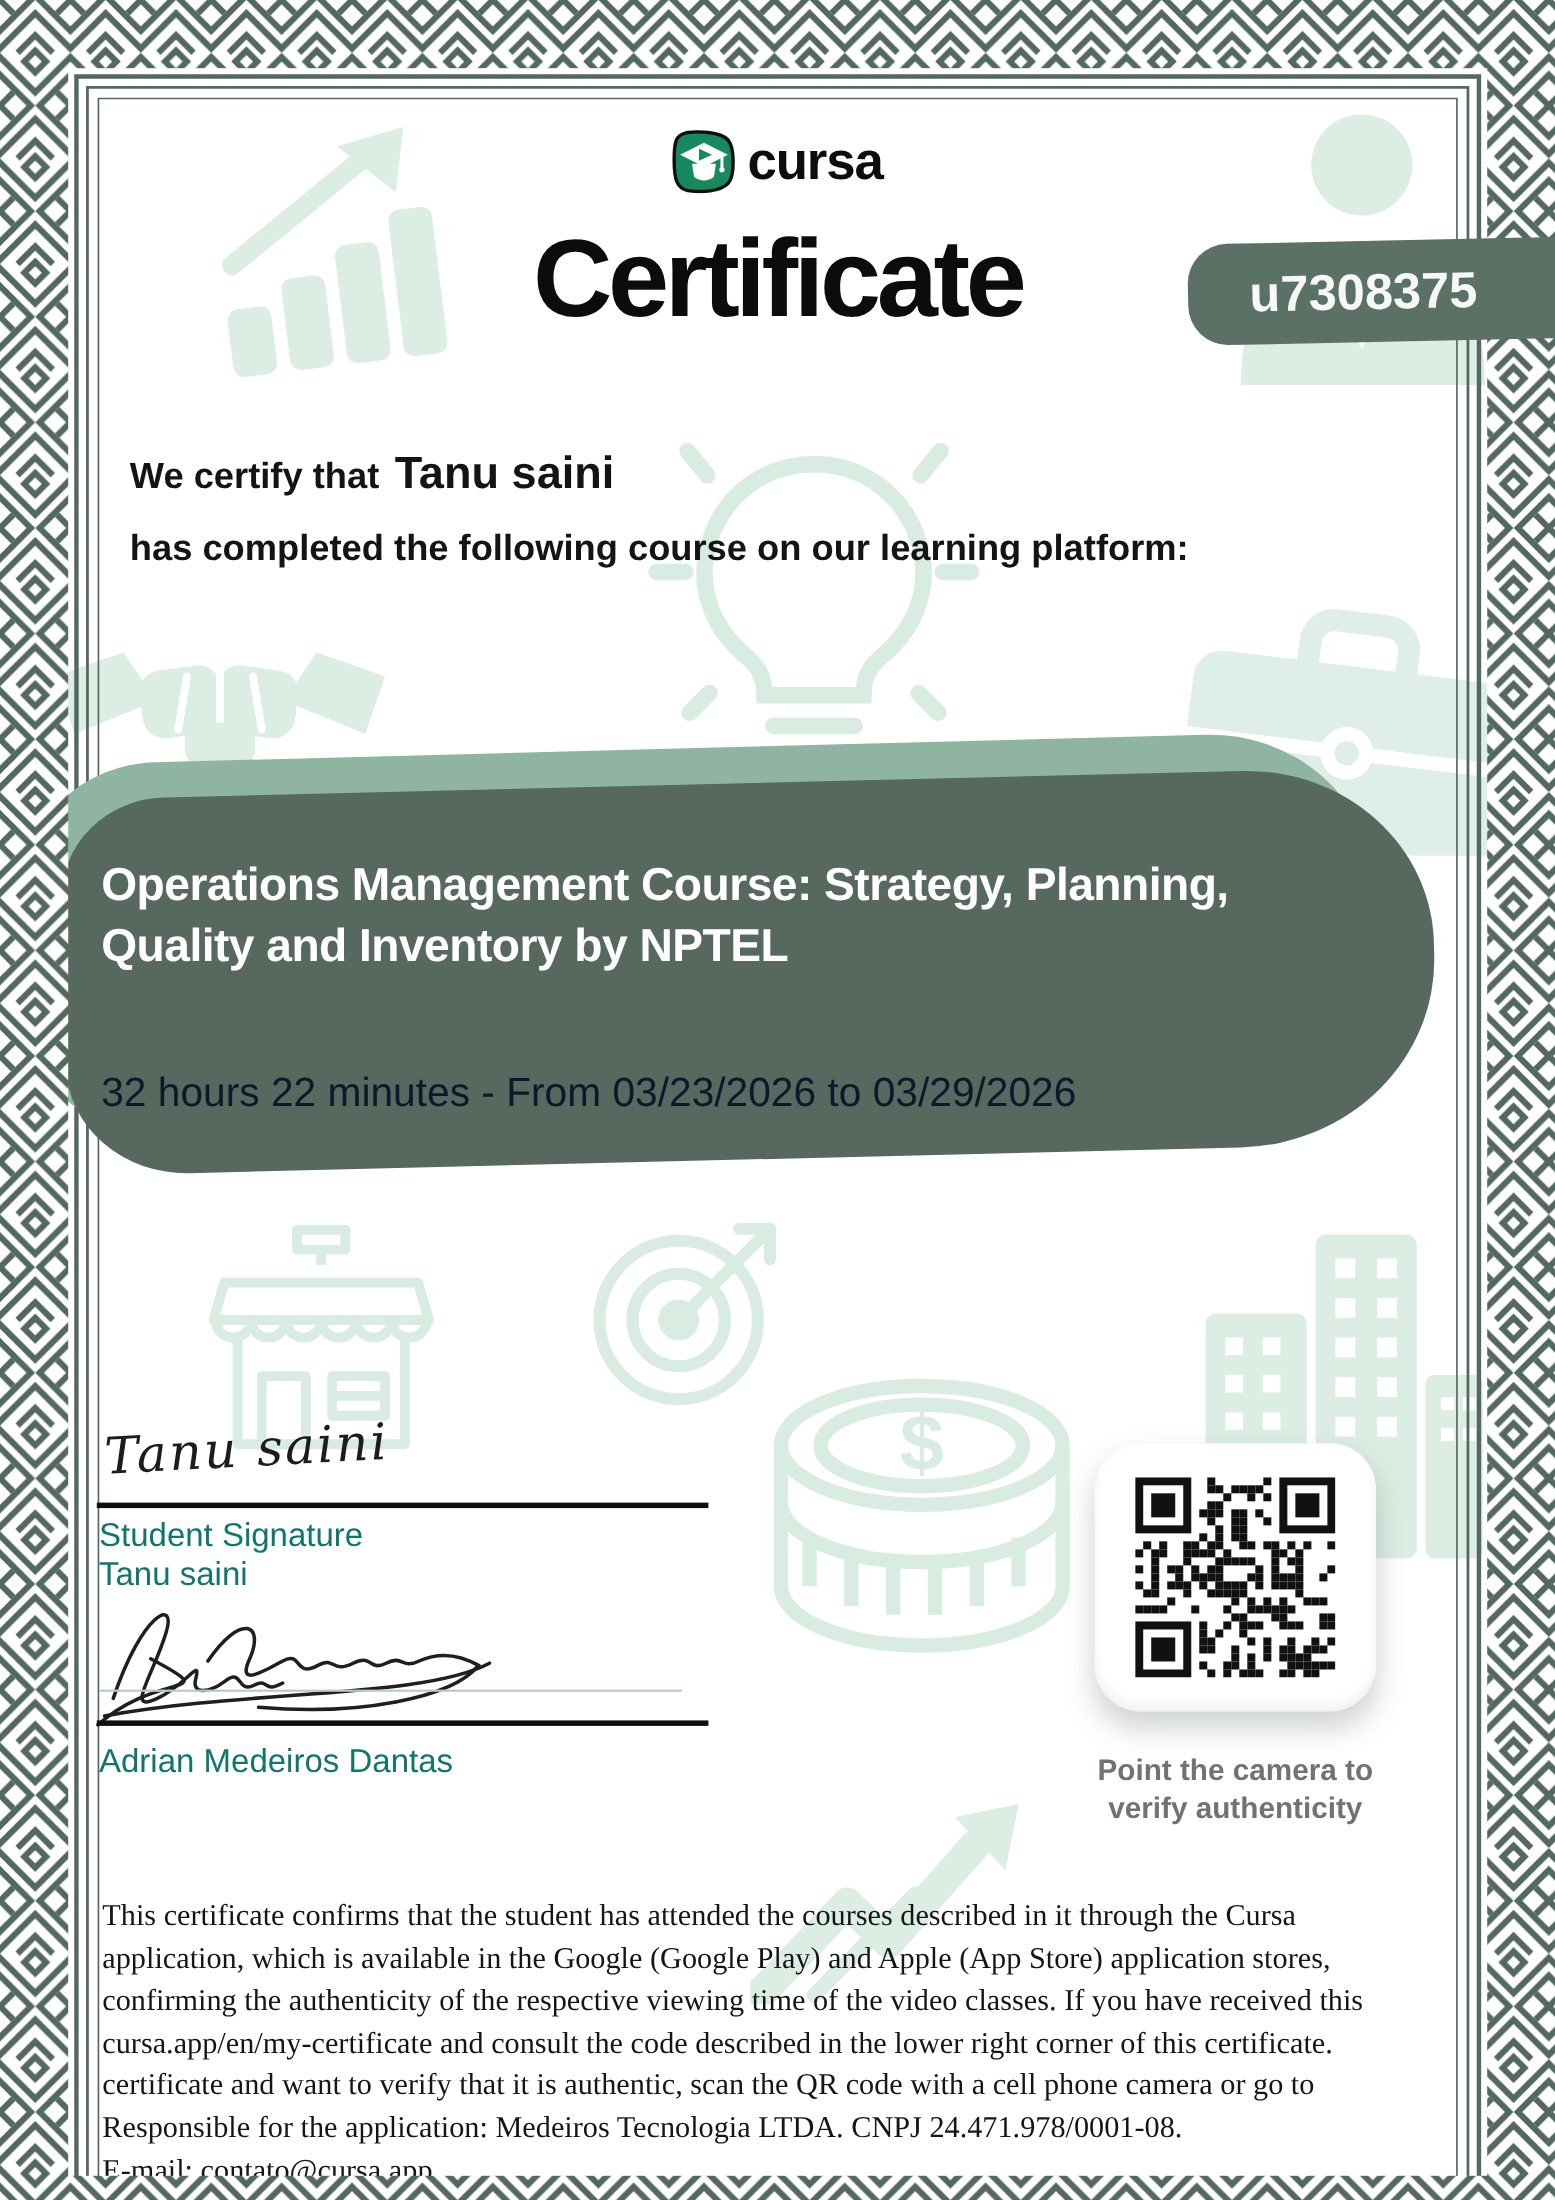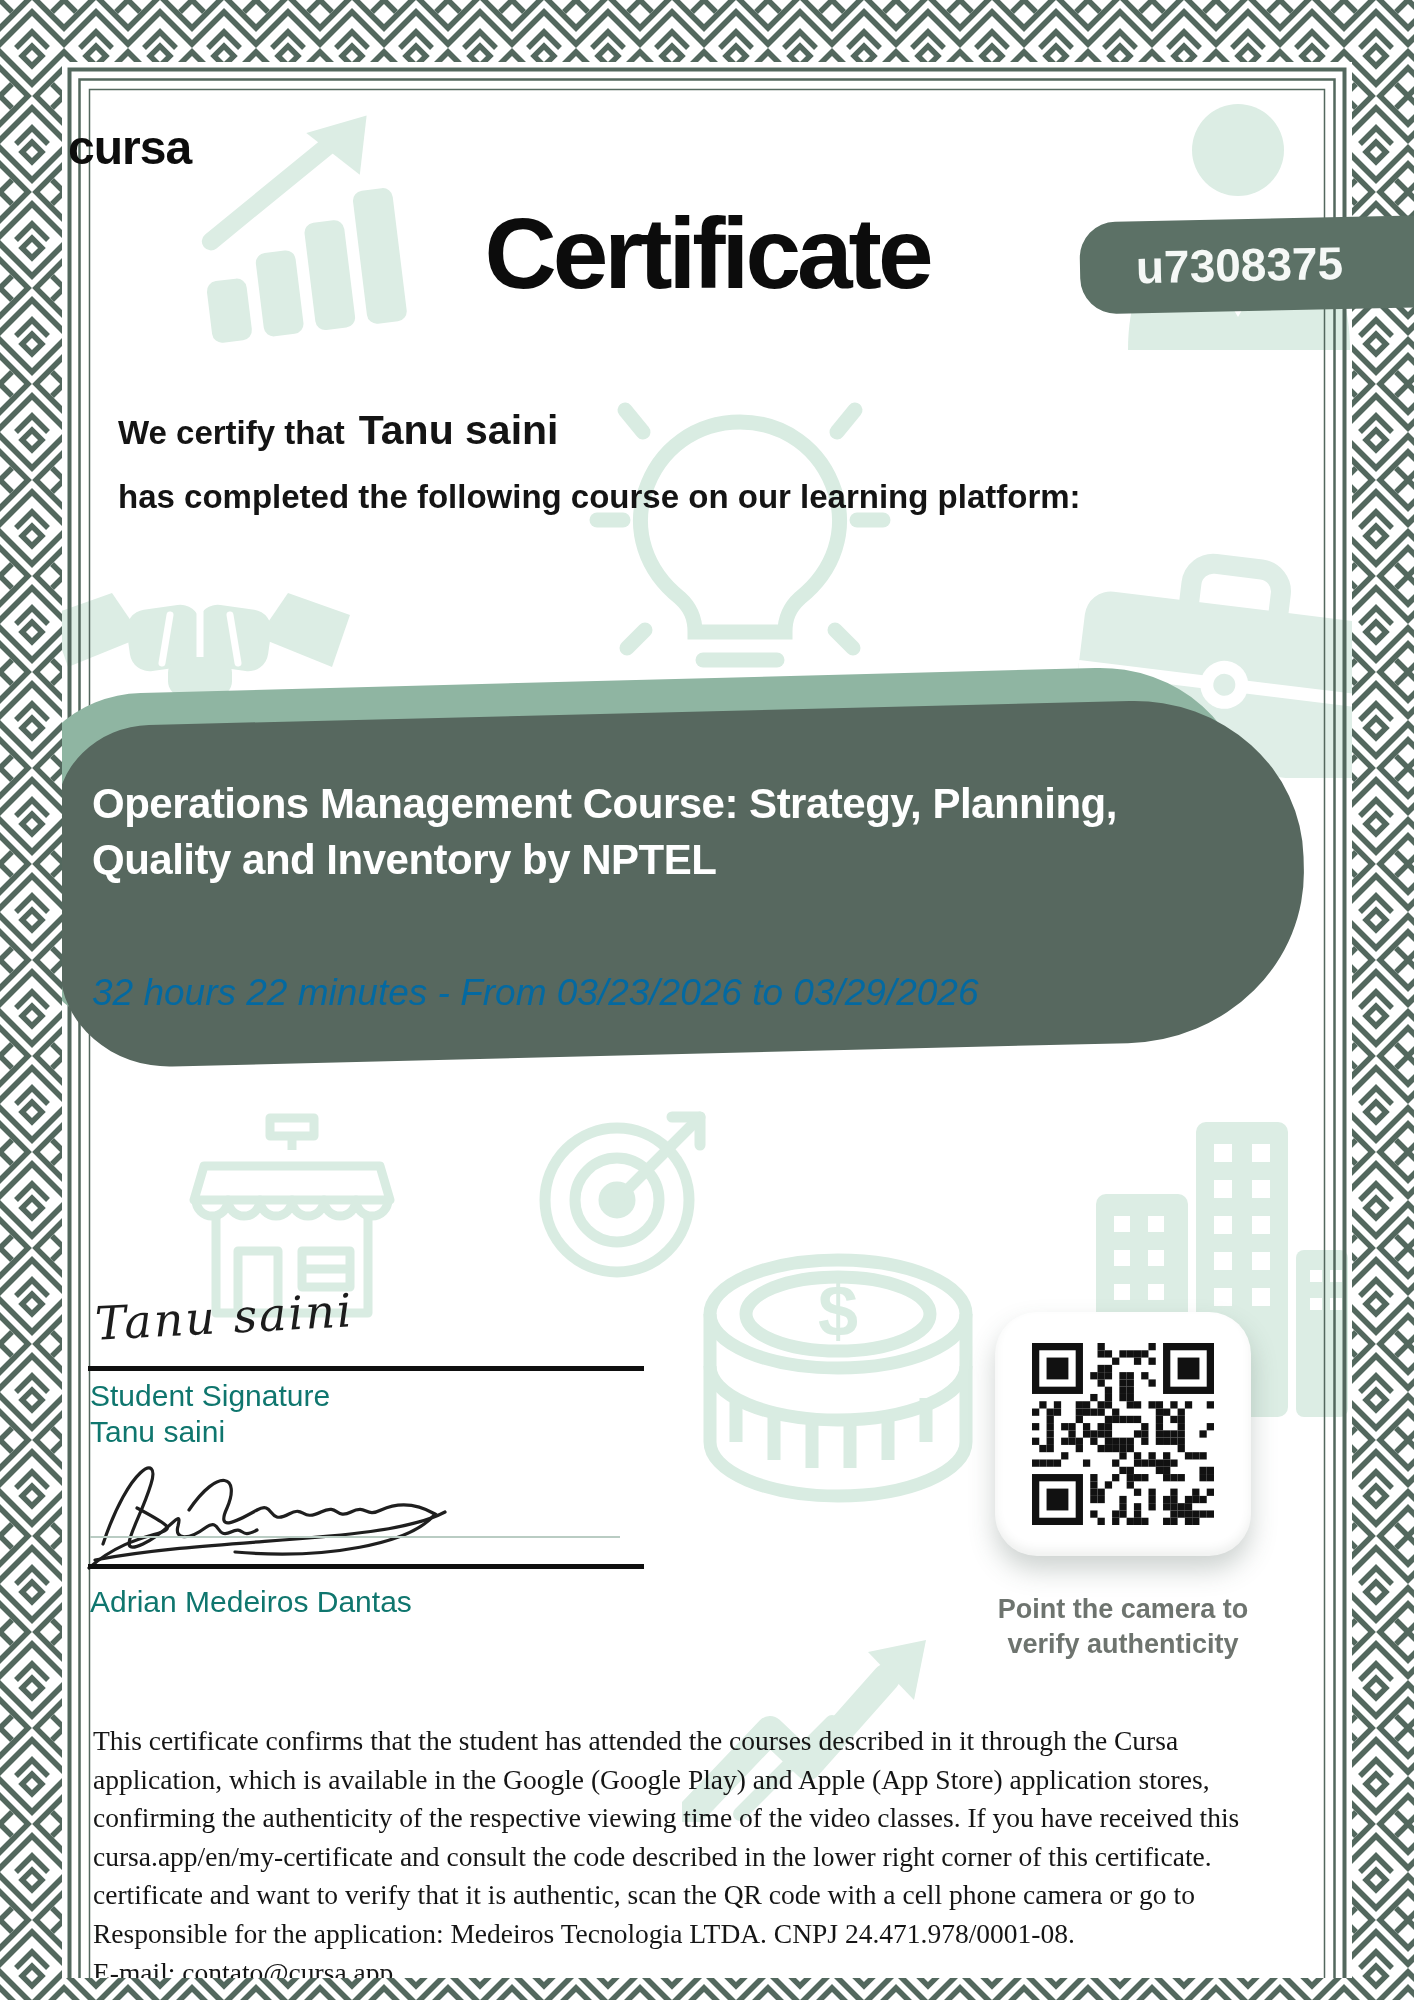--- a/index.html
+++ b/index.html
@@ -10,21 +10,21 @@
   .abs{position:absolute;}
   
   .z-wm{z-index:1;} .z-lines{z-index:2;} .z-blob{z-index:3;}
   .z-content{z-index:4;} .z-pattern{z-index:6;} .z-badge{z-index:7;}
 
   
   .wm-fill{fill:#dcede4;}
   .wm-stroke{stroke:#d9ece2;fill:none;}
 
   
-  .logo-row{left:0;top:118px;width:1414px;text-align:left;}
+  .logo-row{left:0;top:118px;width:1414px;text-align:center;}
   .logo-inner{display:inline-flex;align-items:center;gap:10px;}
   .brand{font-size:48px;font-weight:700;letter-spacing:-1px;color:#0d0d0d;}
   .cert-title{
     left:0;top:196px;width:1414px;text-align:center;
     font-size:100px;font-weight:900;letter-spacing:-4px;color:#0c0c0c;
   }
   .code-badge{
     left:1080px;top:221px;width:345px;height:92px;background:#5c7166;
     border-radius:36px 0 0 36px;transform:rotate(-1.2deg);transform-origin:20% 50%;
     display:flex;align-items:center;justify-content:center;
@@ -43,21 +43,21 @@
     border-radius:120px 150px 160px 120px/110px 140px 150px 110px;
     transform:rotate(-1.5deg);
   }
   .blob-dark{
     left:58px;top:712px;width:1246px;height:342px;background:#57685f;
     border-radius:95px 170px 180px 110px/90px 160px 170px 100px;
     transform:rotate(-1.4deg);
   }
   .course-line{left:92px;color:#ffffff;font-size:42px;font-weight:700;letter-spacing:-0.5px;white-space:nowrap;}
   .course-l1{top:780px;} .course-l2{top:836px;}
-  .duration{left:92px;top:972px;color:#0369a1;font-size:37px;font-weight:400;white-space:nowrap;font-style:italic;}
+  .duration{left:92px;top:972px;color:#0f172a;font-size:37px;font-weight:400;white-space:nowrap;}
 
   
   .sig-script{
     left:95px;top:1290px;font-family:"DejaVu Serif",serif;font-style:italic;
     font-size:46px;color:#1c1c1c;transform:rotate(-3deg);letter-spacing:2px;white-space:nowrap;
   }
   .sig-line{left:88px;width:556px;height:5px;background:#0f0f0f;}
   .sig-line-1{top:1366px;} .sig-line-2{top:1564px;}
   .sig-label{left:90px;font-size:30px;color:#0f766e;white-space:nowrap;}
   .lbl-a{top:1379px;} .lbl-b{top:1415px;} .lbl-c{top:1585px;} .lbl-d{top:1626px;}

